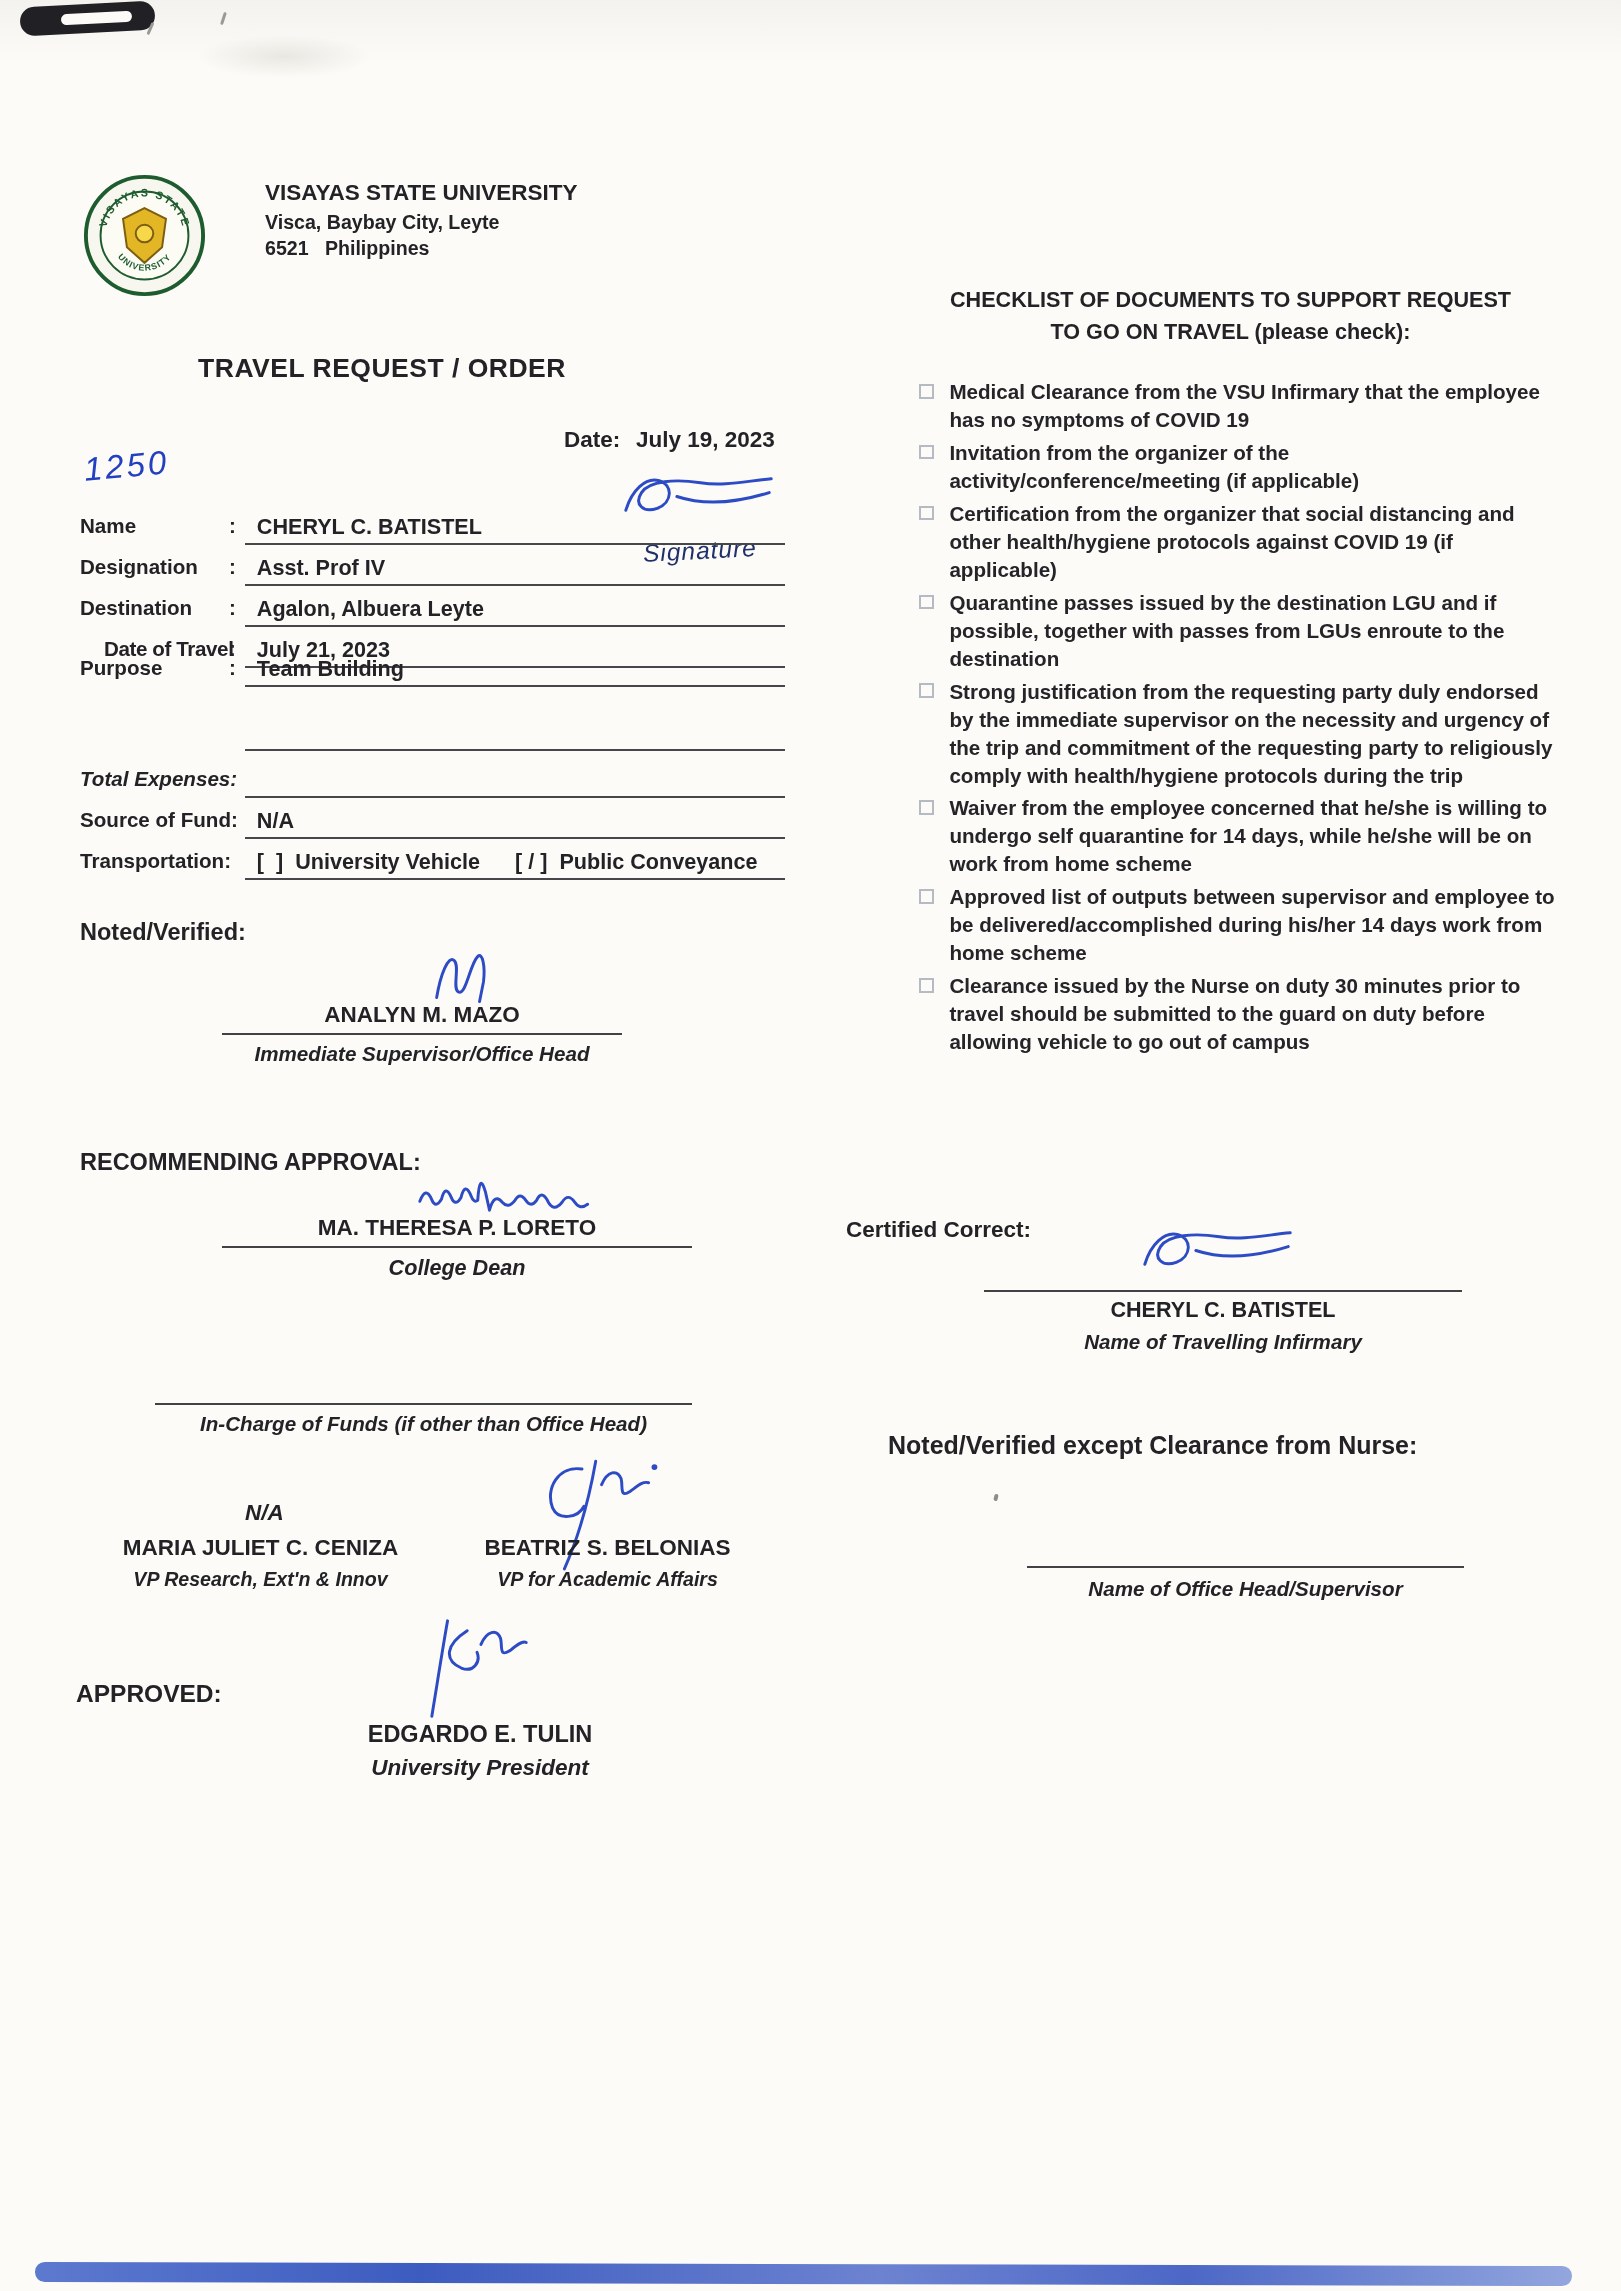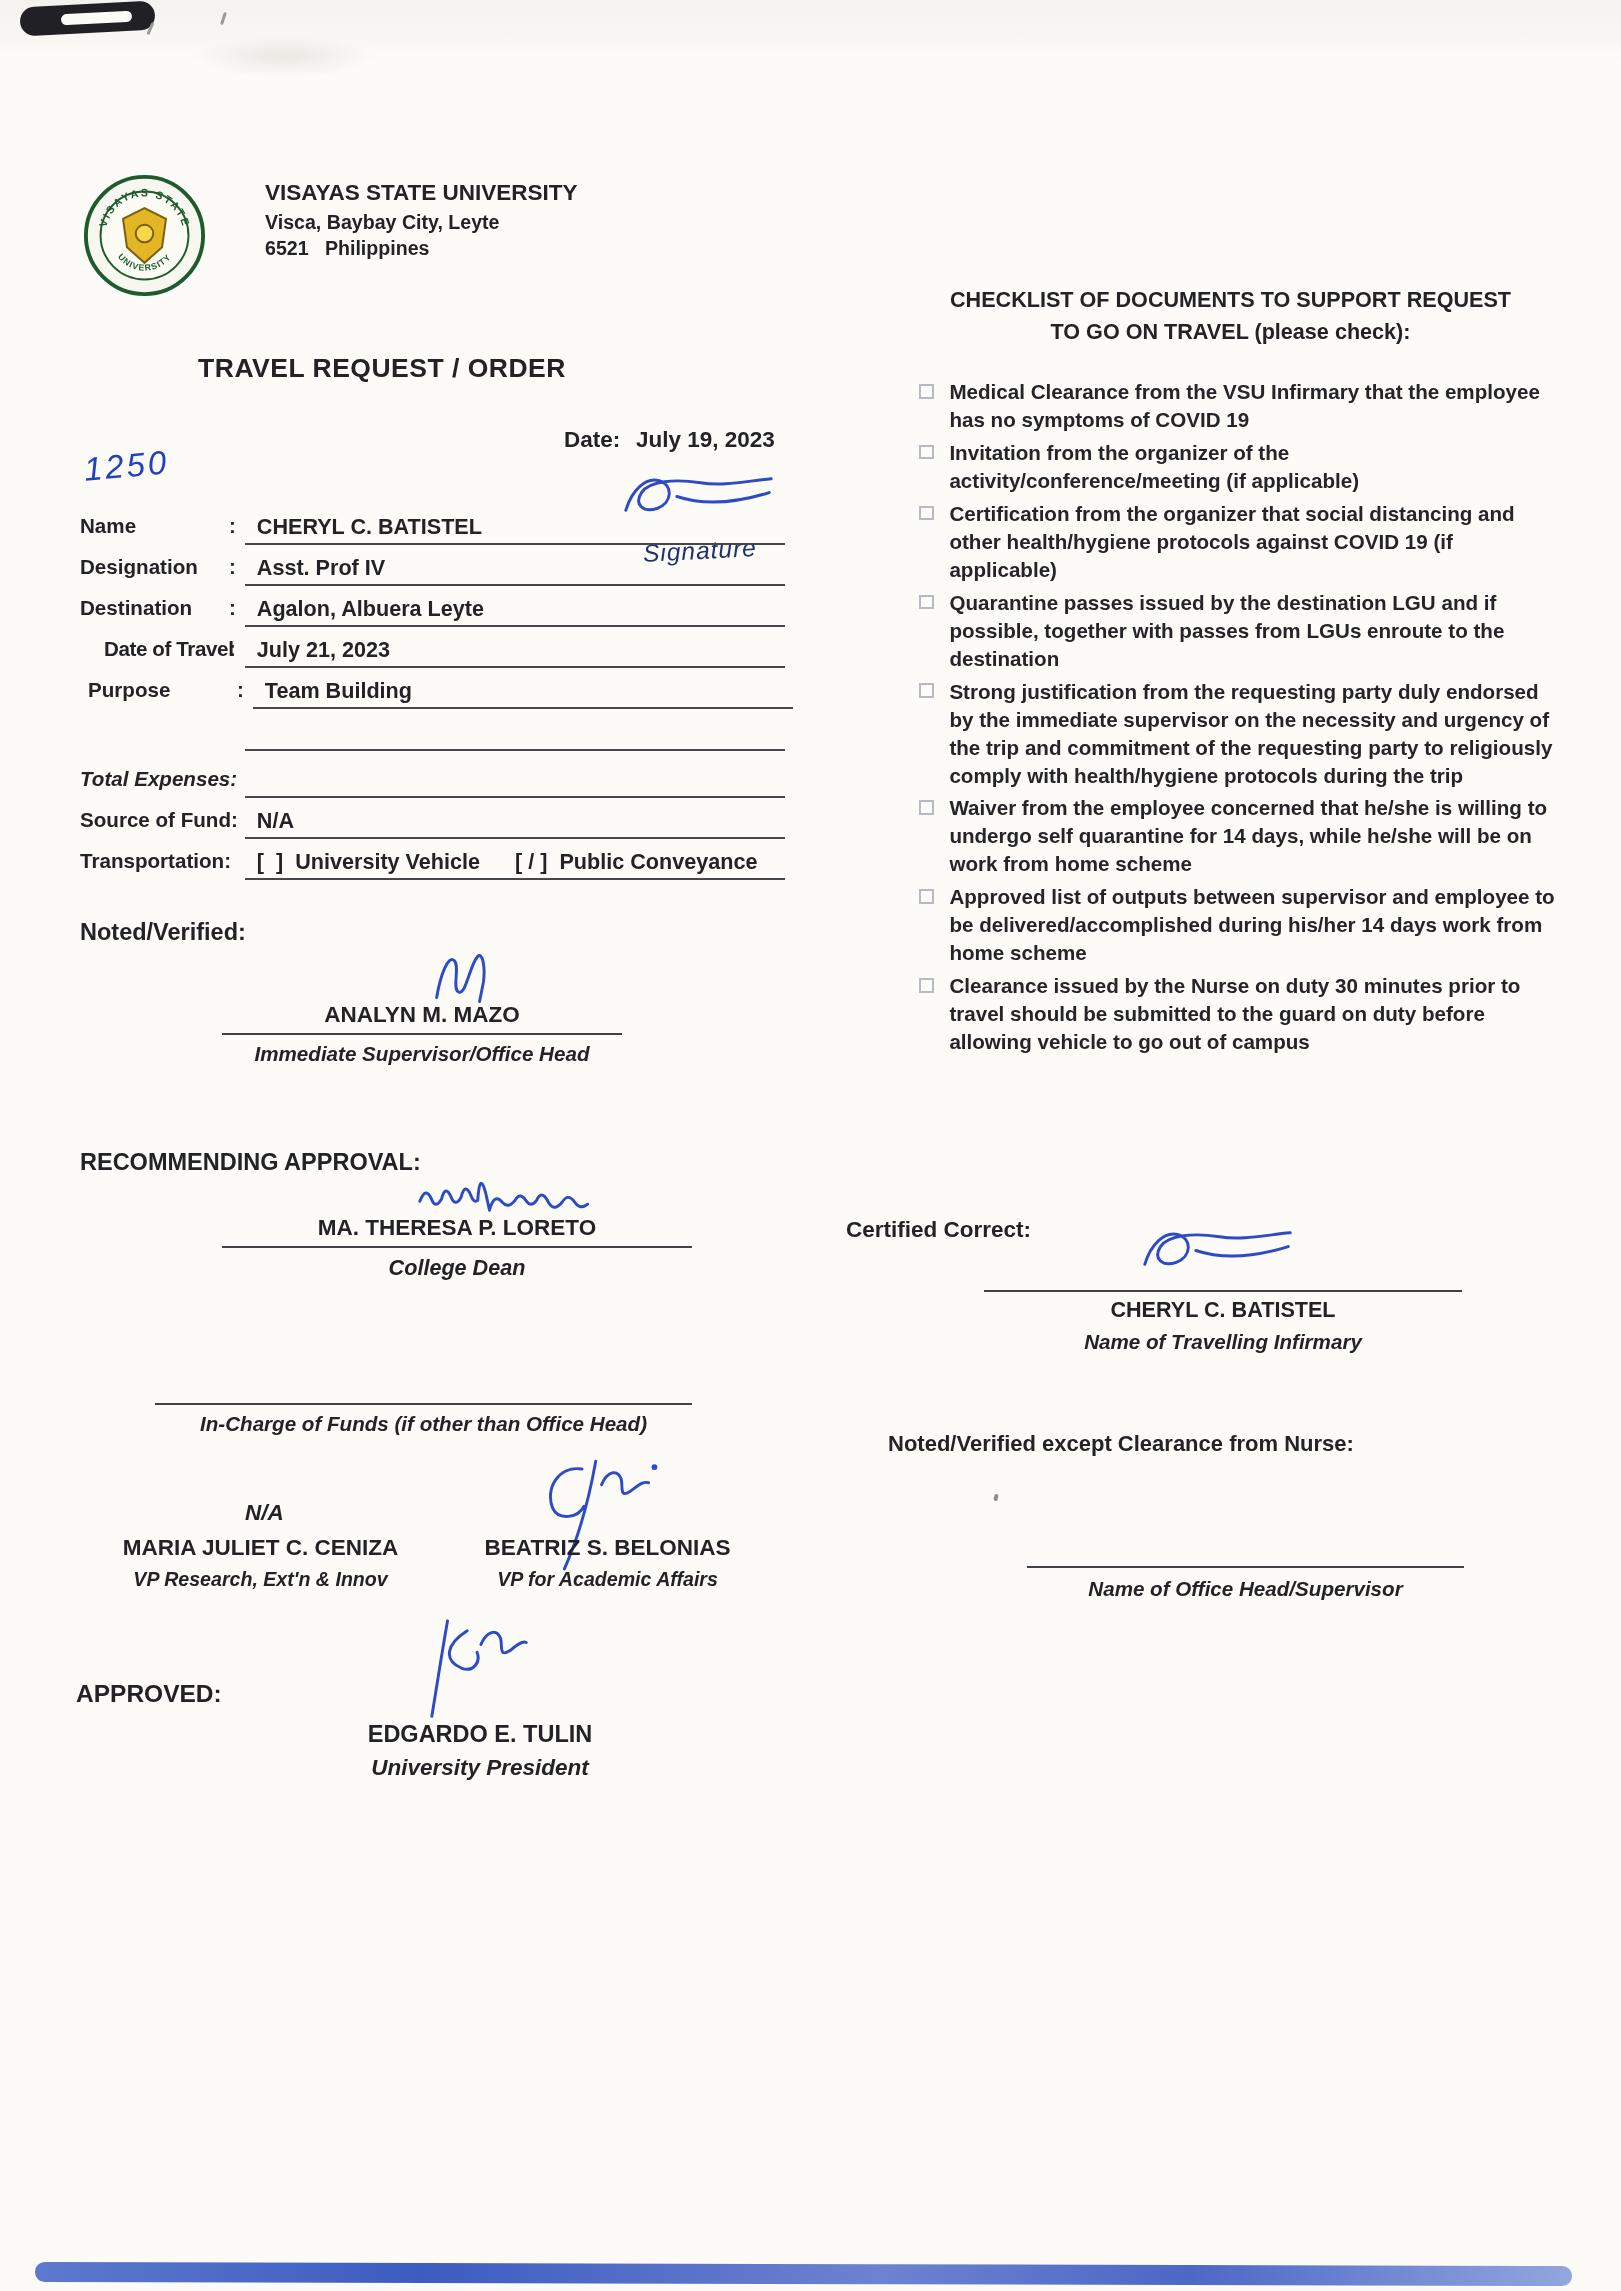--- a/index.html
+++ b/index.html
@@ -168,21 +168,21 @@
   <div class="frow" style="top:592px;">
     <span class="lbl">Destination</span>
     <span class="sep">:</span>
     <span class="val">Agalon, Albuera Leyte</span>
   </div>
   <div class="frow" style="top:633px;">
     <span class="lbl" style="letter-spacing:-0.4px;margin-left:24px;">Date of Travel</span>
     <span class="sep">:</span>
     <span class="val">July 21, 2023</span>
   </div>
-  <div class="frow" style="top:674px;margin-left:8px;">
+  <div class="frow" style="top:652px;">
     <span class="lbl">Purpose</span>
     <span class="sep">:</span>
     <span class="val">Team Building</span>
   </div>
   <div class="frow" style="top:716px;">
     <span class="val empty"></span>
   </div>
 
   <div class="frow" style="top:763px;font-style:italic;">
     <span class="lbl">Total Expenses:</span>
@@ -274,20 +274,20 @@
     </div>
   </div>
 
   <div class="abs b cert-label" style="font-size:22.5px;">Certified Correct:</div>
 
   <div class="sigblock" style="left:984px; top:1290px; width:478px; border-top:2px solid #414146;">
     <div class="center b" style="font-size:21.6px; padding-top:4.9px;">CHERYL C. BATISTEL</div>
     <div class="btitle" style="font-size:20.6px;">Name of Travelling Infirmary</div>
   </div>
 
-  <div class="abs b noted-except" style="font-size:22px;">Noted/Verified except Clearance from Nurse:</div>
+  <div class="abs b noted-except" style="font-size:25px;">Noted/Verified except Clearance from Nurse:</div>
 
   <div class="sigblock" style="left:1027px; top:1566px; width:437px; border-top:2px solid #414146;">
     <div class="btitle" style="font-size:20.6px; margin-top:8.8px;">Name of Office Head/Supervisor</div>
   </div>
 
 </div>
 
 
 </body></html>

